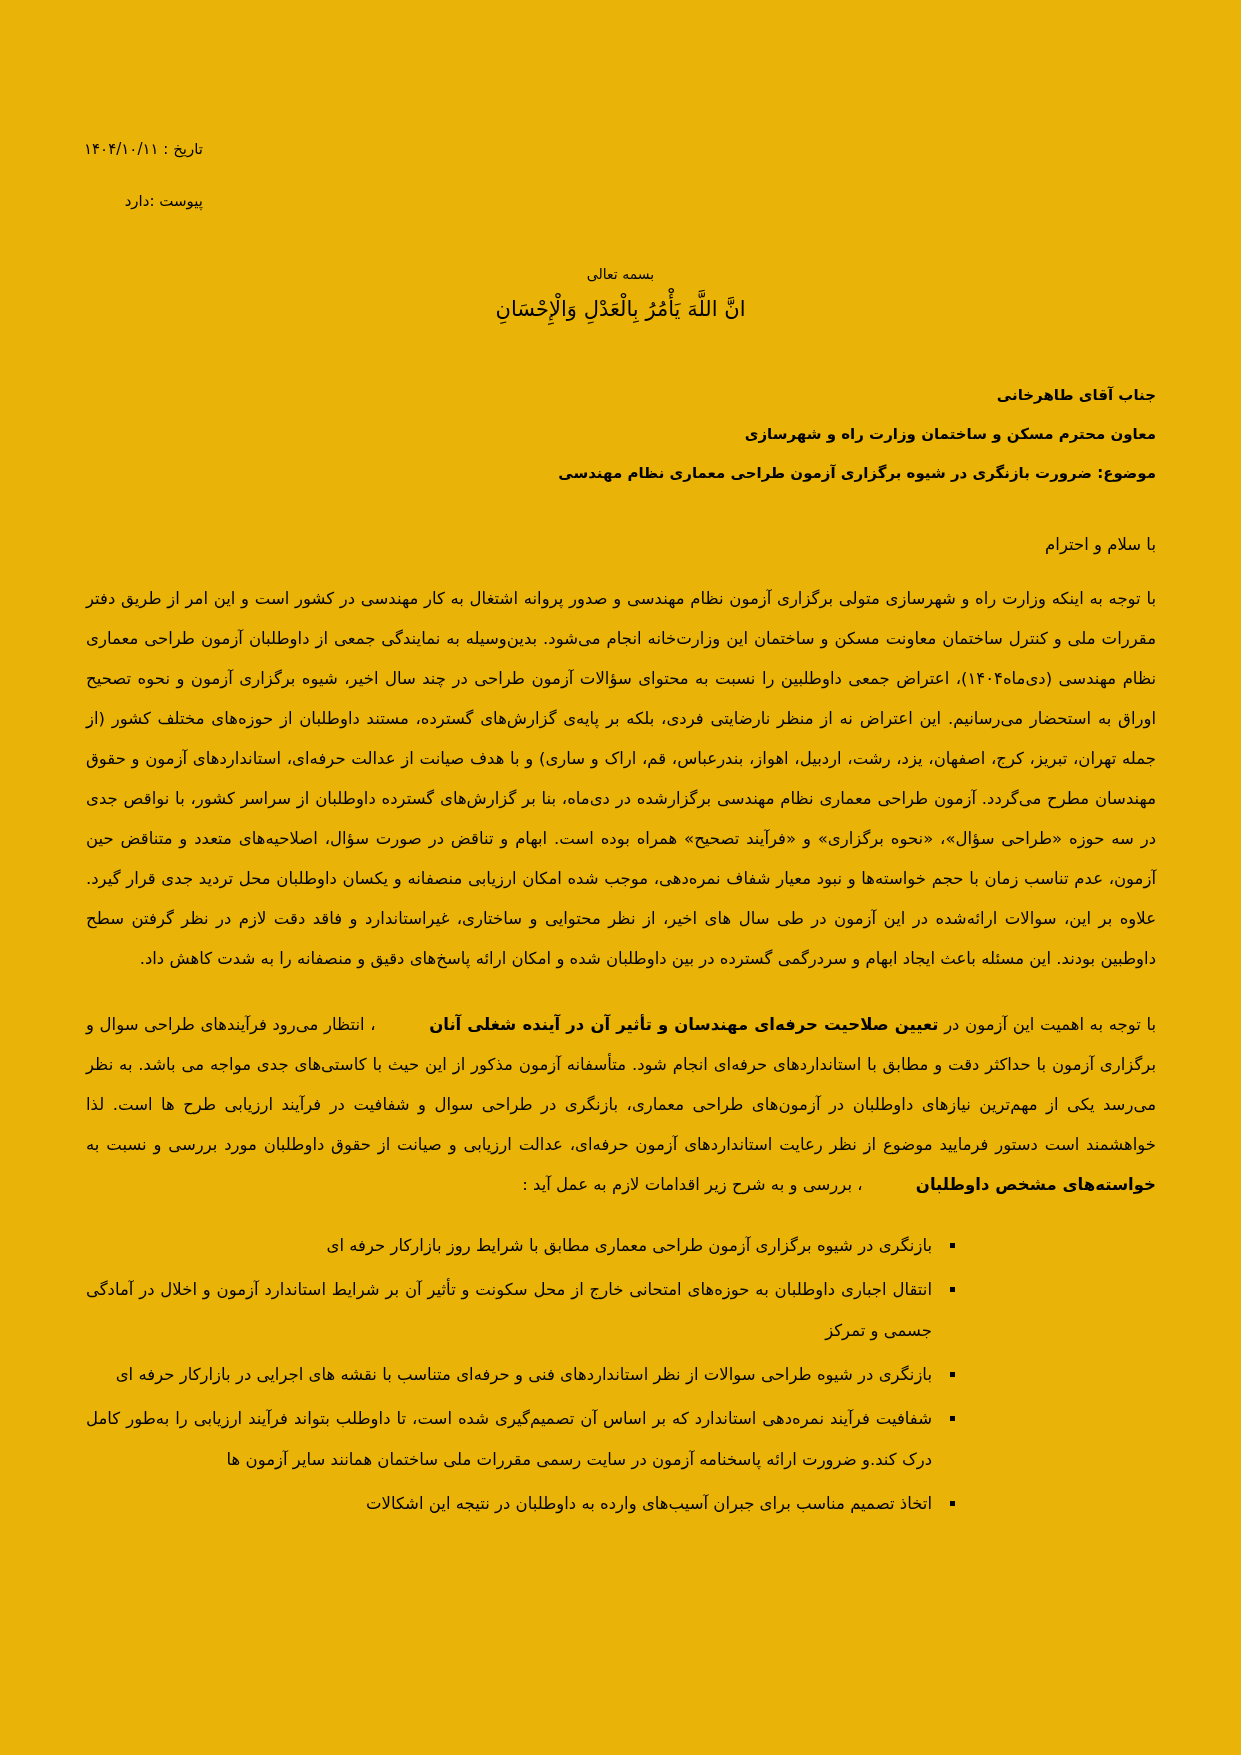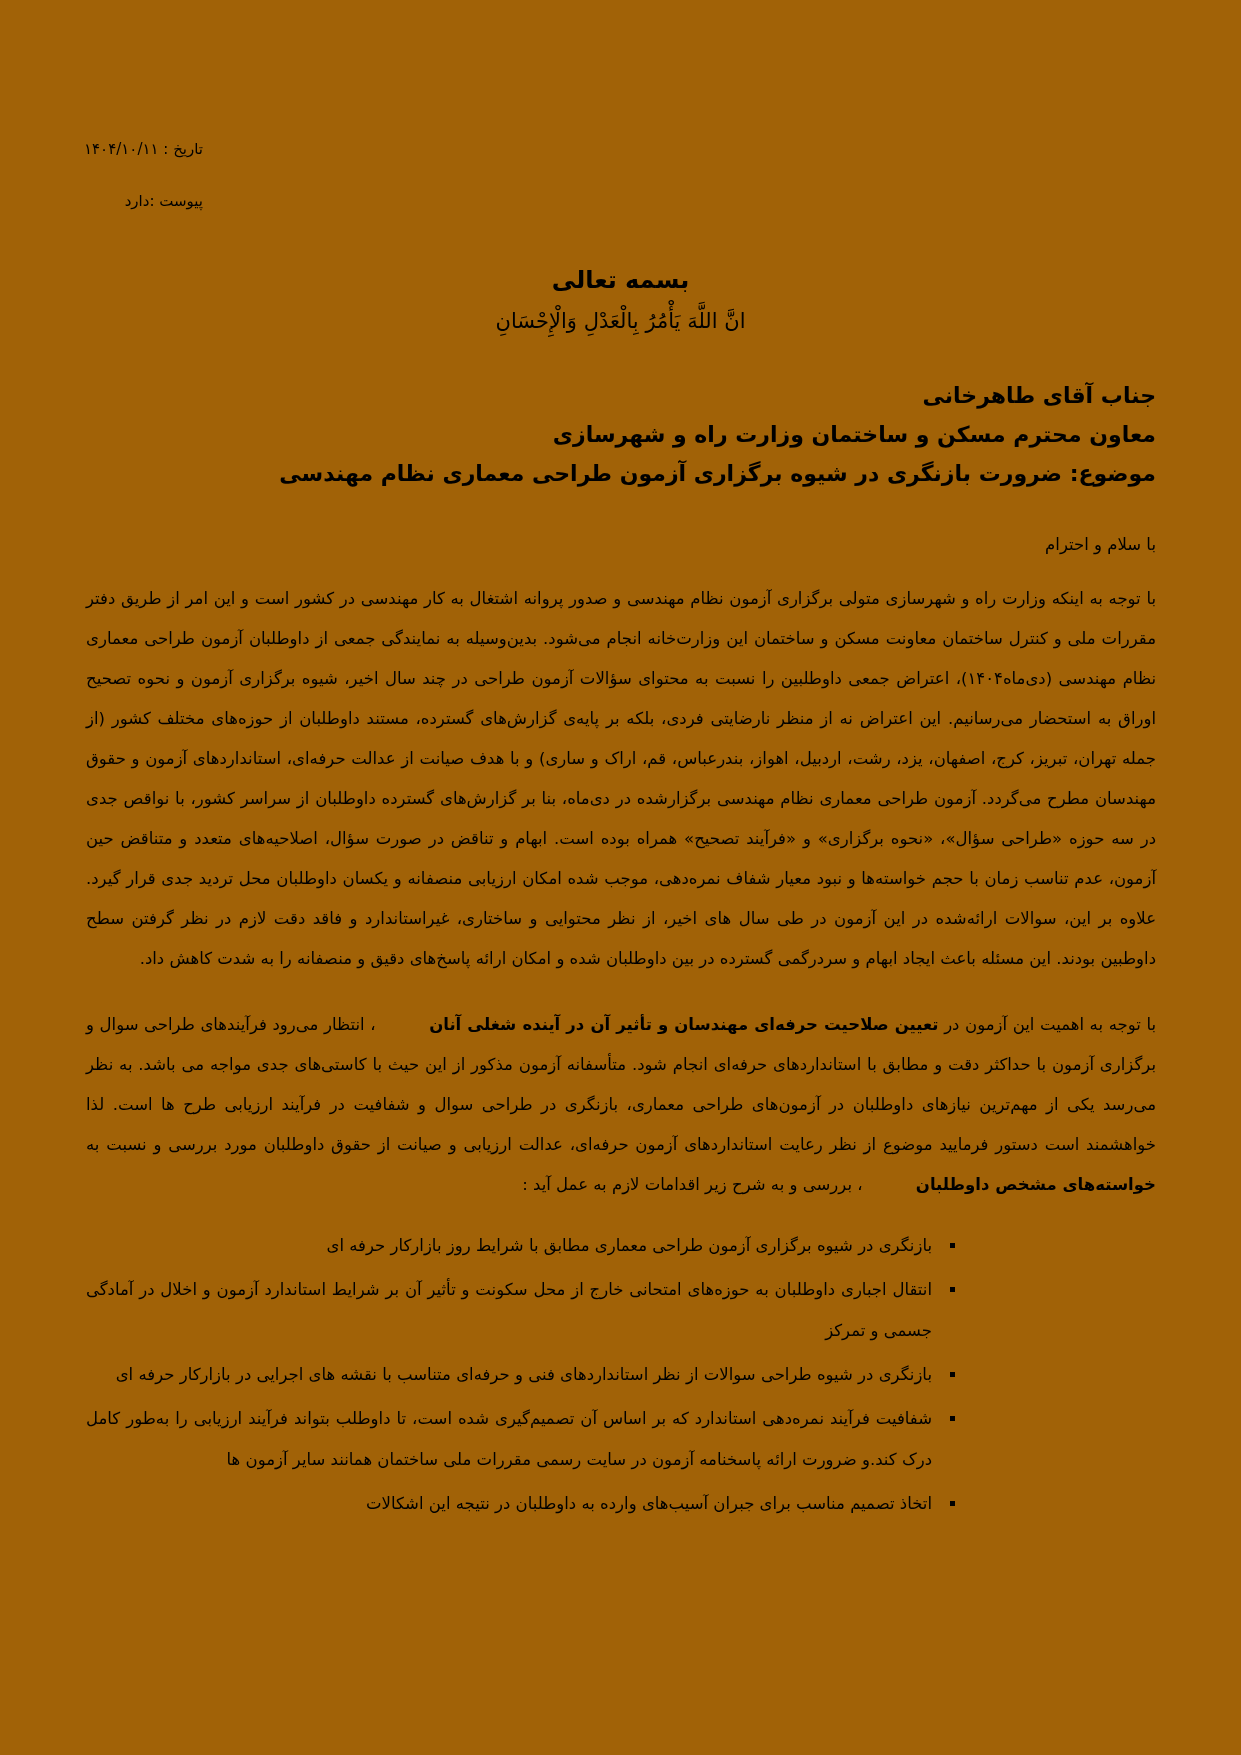--- a/index.html
+++ b/index.html
@@ -5,21 +5,21 @@
   html, body {
     margin: 0;
     padding: 0;
     background: #e8e8e8;
   }
   .page {
     position: relative;
     width: 1241px;
     height: 1755px;
     margin: 0 auto;
-    background: #a16207;
+    background: #eab308;
     direction: rtl;
     font-family: "DejaVu Sans", sans-serif;
     color: #000000;
     overflow: hidden;
   }
 
   
   .meta-block {
     position: absolute;
     top: 140px;
@@ -34,37 +34,37 @@
 
   
   .center-head {
     position: absolute;
     top: 266px;
     left: 0;
     width: 100%;
     text-align: center;
   }
   .besmele {
-    font-size: 24px;
-    font-weight: bold;
+    font-size: 14px;
+    font-weight: normal;
   }
   .verse {
     margin-top: 15px;
     font-size: 21px;
   }
 
   
   .recipient {
     position: absolute;
     top: 376px;
     right: 85px;
     left: 86px;
     text-align: right;
     font-weight: bold;
-    font-size: 22px;
+    font-size: 15px;
     line-height: 39px;
   }
 
   
   .letter-body {
     position: absolute;
     top: 525px;
     right: 85px;
     left: 86px;
     font-size: 16.5px;

